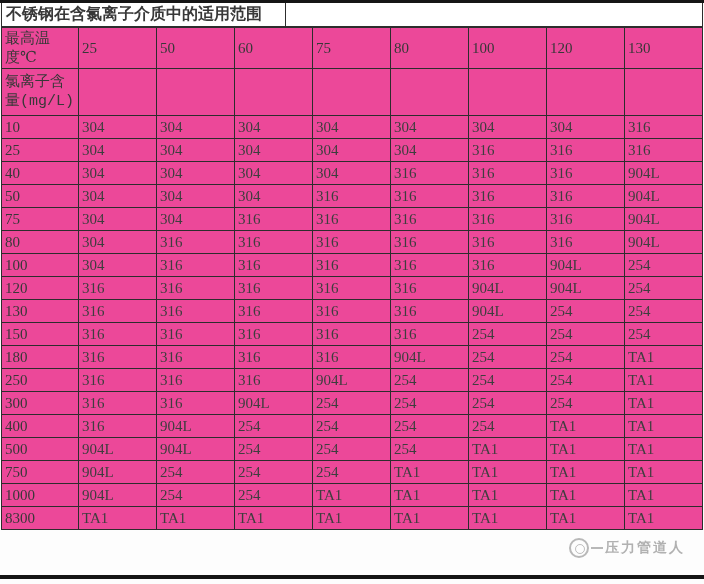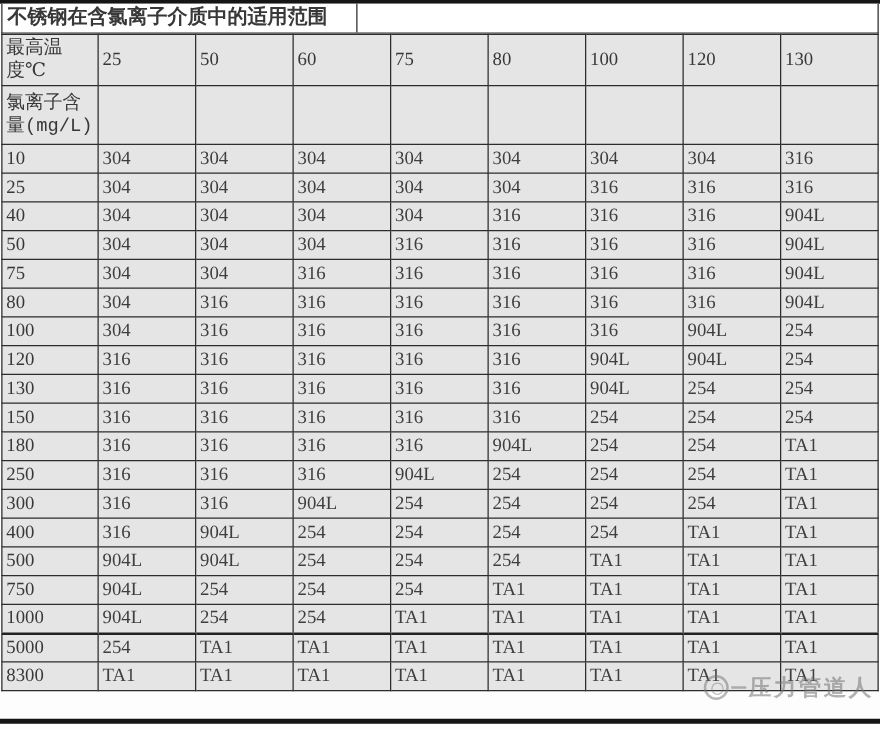--- a/index.html
+++ b/index.html
@@ -35,21 +35,21 @@
     padding-left:4px;
     white-space:nowrap;
     overflow:hidden;
   }
   .title-rest { flex:1; }
   table.grid {
     position:absolute; top:27px; left:1px;
     width:702px;
     border-collapse:collapse;
     table-layout:fixed;
-    background:#e5e5e5;
+    background:#ec4899;
   }
   table.grid col.c0 { width:77px; }
   table.grid col.cn { width:78px; }
   table.grid th, table.grid td {
     border:1px solid #2d2d2d;
     font-size:15px;
     text-align:left;
     vertical-align:middle;
     padding:0 0 0 3px;
     overflow:hidden;
@@ -67,26 +67,26 @@
   th.temp { font-weight:bold; font-size:15px; }
   th.rlabel { font-weight:bold; font-size:15px;margin-top:12px; }
   td.grade { font-size:15px; color:#3e3e3e; }
   tbody tr.thick-top th, tbody tr.thick-top td { border-top:2px solid #222; }
   .bottombar {
     position:absolute; top:575px; left:0;
     width:704px; height:4px;
     background:#151515;
   }
   .watermark {
-    position:absolute; top:538px; right:5px;
+    position:absolute; top:538px; right:19px;
     display:flex; align-items:center;
     color:rgba(115,115,115,0.55);
     font-family:"Liberation Sans","DejaVu Sans",sans-serif;
     font-weight:bold;
-    font-size:18px;
+    font-size:14px;
     letter-spacing:2px;
     pointer-events:none;
   }
   .watermark .emblem {
     width:20px; height:20px;
     border:2px solid rgba(115,115,115,0.5);
     border-radius:50%;
     margin-right:2px;
     position:relative;
   }
@@ -332,31 +332,20 @@
           <th class="rlabel">1000</th>
           <td class="grade">904L</td>
           <td class="grade">254</td>
           <td class="grade">254</td>
           <td class="grade">TA1</td>
           <td class="grade">TA1</td>
           <td class="grade">TA1</td>
           <td class="grade">TA1</td>
           <td class="grade">TA1</td>
         </tr>
-        <tr class="thick-top">
-          <th class="rlabel">5000</th>
-          <td class="grade">254</td>
-          <td class="grade">TA1</td>
-          <td class="grade">TA1</td>
-          <td class="grade">TA1</td>
-          <td class="grade">TA1</td>
-          <td class="grade">TA1</td>
-          <td class="grade">TA1</td>
-          <td class="grade">TA1</td>
-        </tr>
         <tr>
           <th class="rlabel">8300</th>
           <td class="grade">TA1</td>
           <td class="grade">TA1</td>
           <td class="grade">TA1</td>
           <td class="grade">TA1</td>
           <td class="grade">TA1</td>
           <td class="grade">TA1</td>
           <td class="grade">TA1</td>
           <td class="grade">TA1</td>

